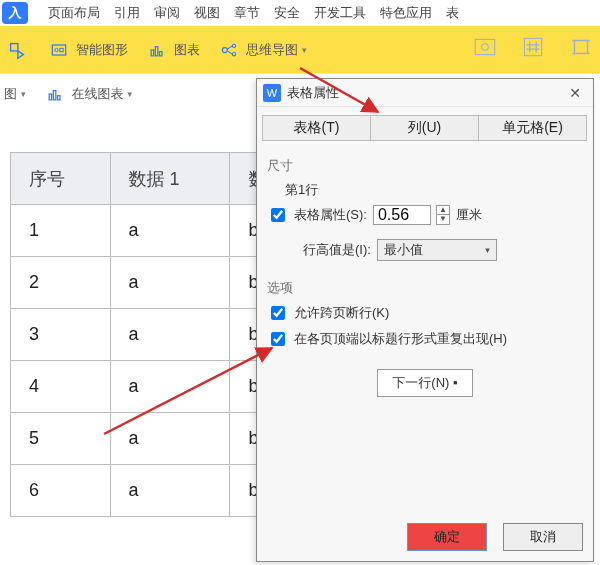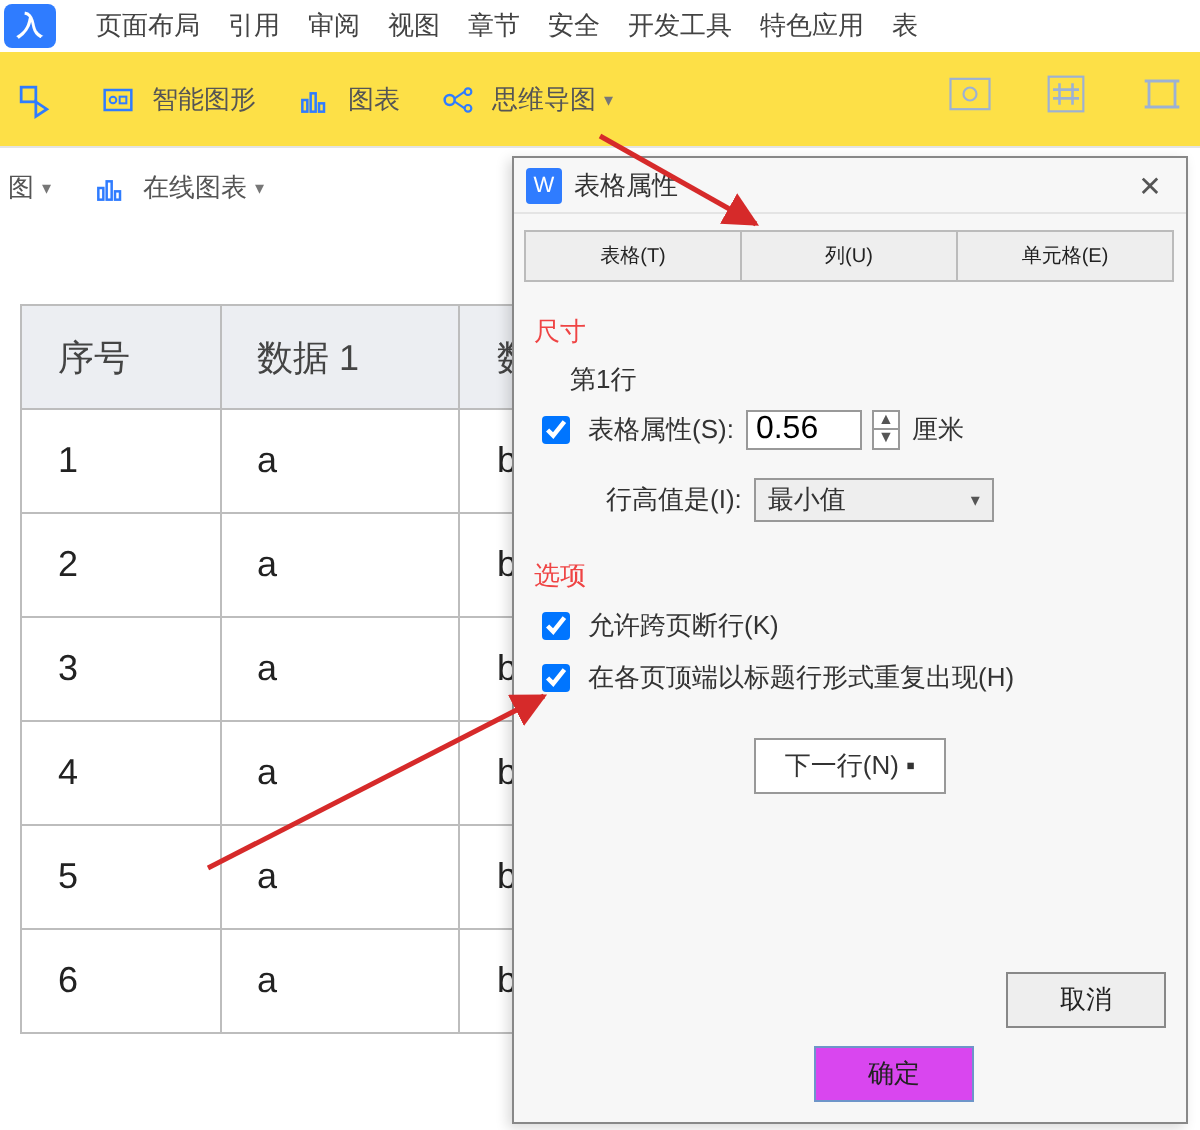--- a/index.html
+++ b/index.html
@@ -135,36 +135,36 @@
     gap: 0;
   }
   .dlg-tab {
     flex: 1;
     height: 26px;
     display: flex;
     align-items: center;
     justify-content: center;
     border: 1px solid #bbb;
     background: #eee;
-    font-size: 10px;
+    font-size: 14px;
     margin-left: -1px;
   }
   .dlg-tab.active {
     background: #fff;
     border-bottom: 1px solid #fff;
     position: relative;
     z-index: 2;
   }
   .dlg-body {
     border: 0;
     padding: 6px 10px 6px 10px;
     font-size: 13px;
     color: #333;
   }
-  .group-title { margin: 10px 0 6px 0; color: #ef4444; }
+  .group-title { margin: 10px 0 6px 0; color: #737373; }
   .indent { margin-left: 18px; }
   .row { display: flex; align-items: center; gap: 6px; margin: 6px 0; }
   input[type=checkbox] { width: 14px; height: 14px; }
   .num-input {
     width: 58px;
     height: 20px;
     border: 1px solid #999;
     padding: 0 4px;
     font-size: 16px;
     text-align: left;
@@ -215,21 +215,21 @@
   }
   .dlg-footer .btn {
     width: 80px;
     height: 28px;
     border: 1px solid #888;
     background: #eee;
     display: flex;
     align-items: center;
     justify-content: center;
   }
-  .dlg-footer .btn.ok { background: #d946ef; border-color: #6e95c9; margin-top: 37px; }
+  .dlg-footer .btn.ok { background: #ef4444; border-color: #6e95c9; }
   
   .arrow-svg {
     position: absolute;
     pointer-events: none;
     overflow: visible;
   }
   
   .side-icons {
     position: absolute;
     right: 6px;

